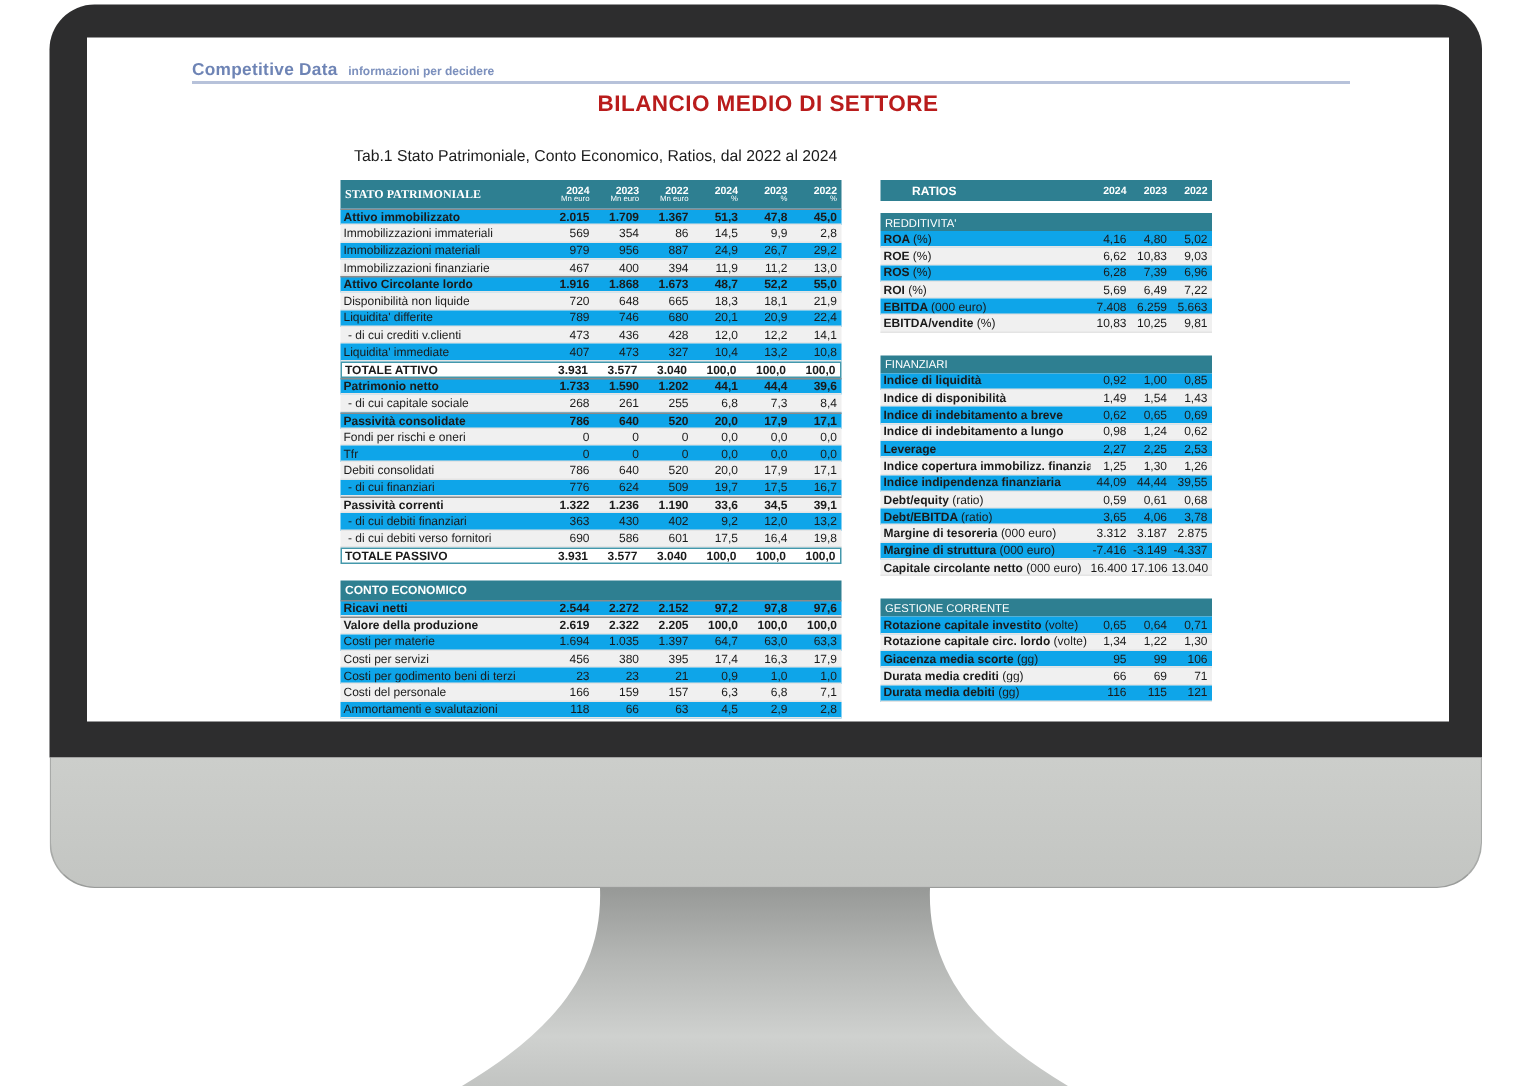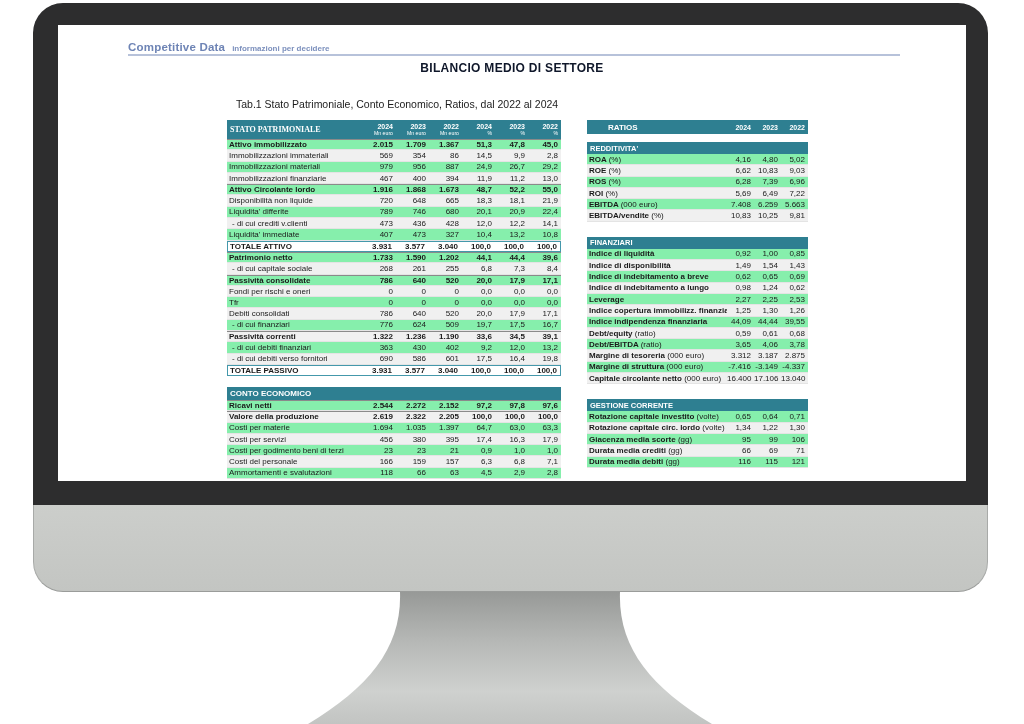--- a/index.html
+++ b/index.html
@@ -16,27 +16,27 @@
 
   
   .screen { position:absolute; left:25px; top:22px; width:908px; height:456px; background:#ffffff; overflow:hidden; }
 
   .logo { position:absolute; left:70px; top:12px; white-space:nowrap; }
   .logo .nm { font-size:11.5px; font-weight:bold; color:#6e84b5; letter-spacing:.2px; }
   .logo .tg { font-size:8px; font-weight:bold; color:#7c90bd; margin-left:7px; }
   .logo-line { position:absolute; left:70px; top:29px; width:772px; height:2px; background:#b7c2da; }
 
   .doc-title { position:absolute; left:0; top:36px; width:908px; text-align:center;
-               font-size:12px; font-weight:bold; color:#0f172a; letter-spacing:.3px; }
+               font-size:15px; font-weight:bold; color:#b91c1c; letter-spacing:.3px; }
   .doc-sub { position:absolute; left:178px; top:73px; font-size:10.5px; color:#1c1c1c; }
 
   
   .tbl { position:absolute; font-size:8px; color:#1a1a1a; }
   .band { background:#2e7f91; color:#ffffff; display:flex; align-items:center; }
-  .row { display:flex; align-items:center; height:11.3px; border-bottom:1px solid #e4e4e4; background:#86efac; }
+  .row { display:flex; align-items:center; height:11.3px; border-bottom:1px solid #e4e4e4; background:#0ea5e9; }
   .row.stripe { background:#f0f0f0; }
   .row.b { font-weight:bold; border-top:1px solid #8a8a8a; }
   .row.total { font-weight:bold; border:1.5px solid #4498ab; background:#fff; }
   .lbl { flex:1; padding-left:2px; white-space:nowrap; overflow:hidden; }
   .lbl.ind { padding-left:5px; }
   .val { text-align:right; padding-right:3px; white-space:nowrap; }
 
   
   .tbl-left { left:169px; width:334px; }
   .tbl-left .val { width:33px; }
@@ -48,21 +48,21 @@
   .ce-band { height:13px; }
   .ce-band .ttl { font-weight:bold; font-size:8px; padding-left:3px; }
 
   
   .tbl-ratios { left:529px; width:221px; }
   .tbl-ratios .val { width:27px; }
   .rt-band { height:14px; }
   .rt-band .ttl { flex:1; font-weight:bold; font-size:8px; padding-left:21px; }
   .rt-band .yr { width:27px; text-align:right; padding-right:3px; font-size:7px; font-weight:bold; }
   .sec-band { height:12px; margin-top:8px; }
-  .sec-band .ttl { font-weight:bold; font-size:7.5px; padding-left:3px; }
+  .sec-band .ttl { font-weight:normal; font-size:7.5px; padding-left:3px; }
   .sec-gap { height:7px; }
   .tbl-ratios .lbl { font-weight:bold; }
   .tbl-ratios .lbl .u { font-weight:normal; }
   .rt-head-gap { height:8px; }
 </style>
 </head>
 <body>
 
 <div class="stage">
 

